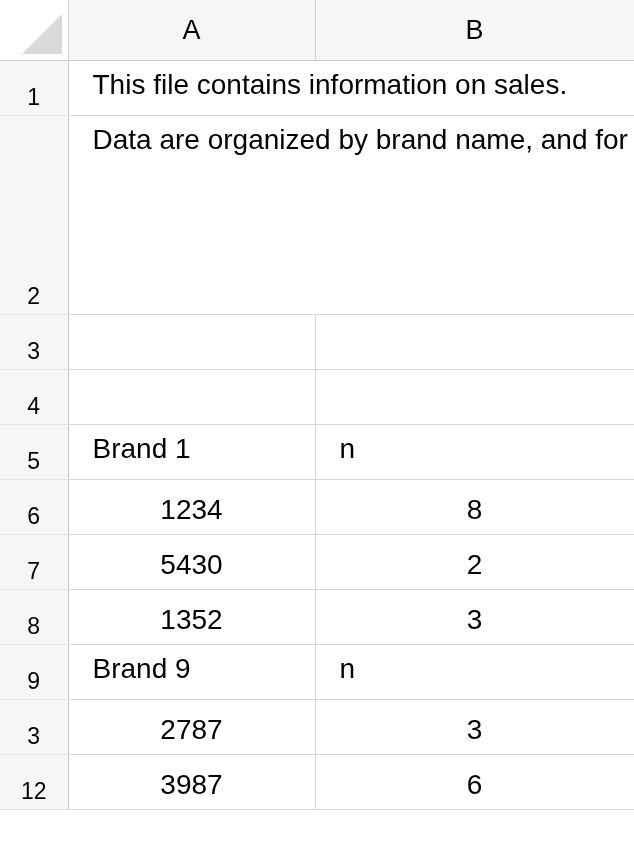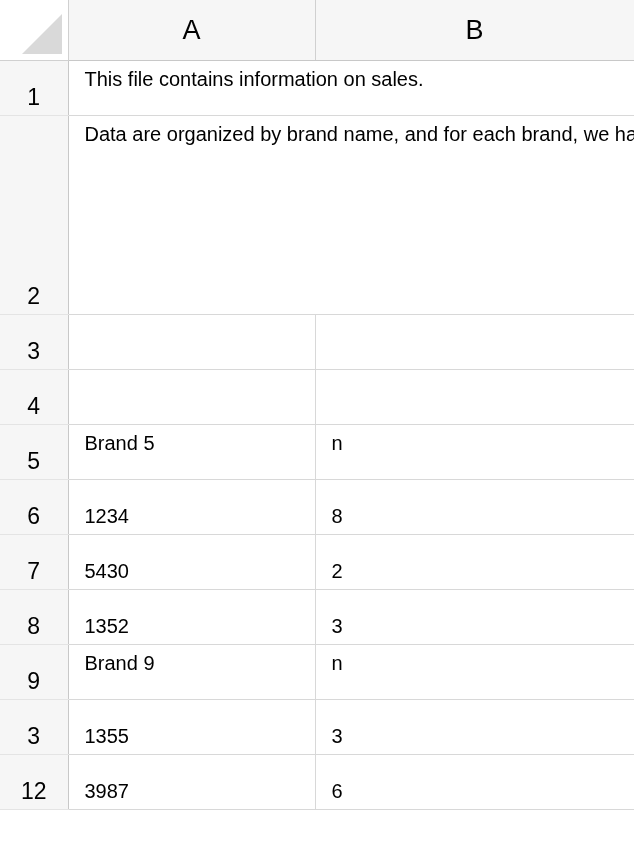--- a/index.html
+++ b/index.html
@@ -77,29 +77,29 @@
     color: #000;
   }
   td.rowhdr.mid {
     vertical-align: bottom;
   }
 
   
   td.cell {
     border-right: 1px solid #d8d8d8;
     border-bottom: 1px solid #d8d8d8;
-    font-size: 20px;
-    padding: 4px 16px;
+    font-size: 28px;
+    padding: 4px 24px;
     vertical-align: top;
     background: #ffffff;
     white-space: normal;
     line-height: 1.42;
   }
   td.cell.num {
-    text-align: left;
+    text-align: center;
     vertical-align: bottom;
   }
   td.cell.txt {
     text-align: left;
   }
   td.cell.spill {
     border-right: none;
     white-space: nowrap;
     overflow: visible;
   }
@@ -144,21 +144,21 @@
       </tr>
 
       <tr class="r-std">
         <td class="rowhdr">4</td>
         <td class="cell txt"></td>
         <td class="cell txt"></td>
       </tr>
 
       <tr class="r-std">
         <td class="rowhdr">5</td>
-        <td class="cell txt">Brand 5</td>
+        <td class="cell txt">Brand 1</td>
         <td class="cell txt">n</td>
       </tr>
 
       <tr class="r-std">
         <td class="rowhdr">6</td>
         <td class="cell num">1234</td>
         <td class="cell num">8</td>
       </tr>
 
       <tr class="r-std">
@@ -175,21 +175,21 @@
 
       <tr class="r-std">
         <td class="rowhdr">9</td>
         <td class="cell txt">Brand 9</td>
         <td class="cell txt">n</td>
       </tr>
 
 
       <tr class="r-std">
         <td class="rowhdr">3</td>
-        <td class="cell num">1355</td>
+        <td class="cell num">2787</td>
         <td class="cell num">3</td>
       </tr>
 
       <tr class="r-std">
         <td class="rowhdr">12</td>
         <td class="cell num">3987</td>
         <td class="cell num">6</td>
       </tr>
 
     </tbody>

